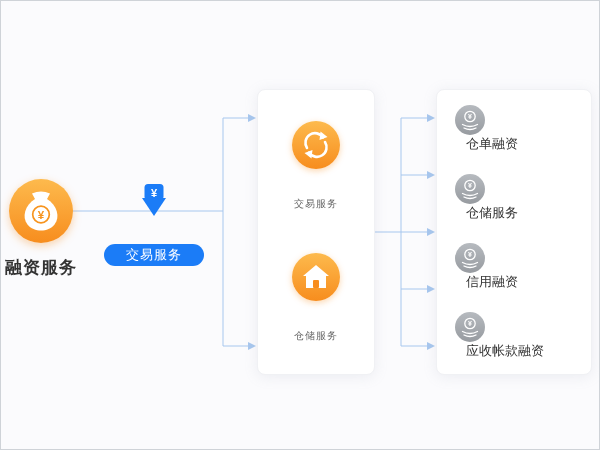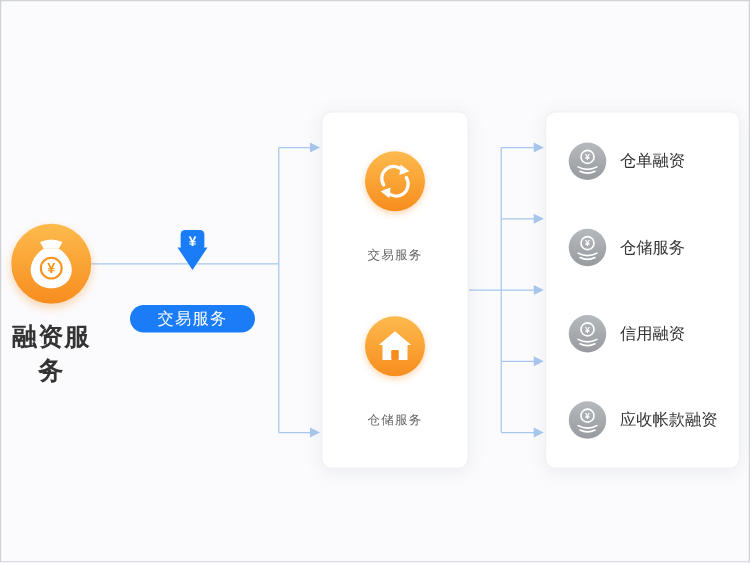--- a/index.html
+++ b/index.html
@@ -10,21 +10,21 @@
   .lines{position:absolute;left:0;top:0;pointer-events:none;}
 
   
   .src-circle{
     position:absolute;left:8px;top:178px;width:64px;height:64px;border-radius:50%;
     background:linear-gradient(180deg,#fdba4d,#f78d1e);
     box-shadow:0 3px 8px rgba(247,141,30,.35);
   }
   .src-label{
     position:absolute;left:0px;top:255px;width:80px;text-align:center;
-    font-size:20px;font-weight:bold;color:#333;letter-spacing:1px;
+    font-size:17px;font-weight:bold;color:#333;letter-spacing:1px;
   }
 
   
   .down-arrow{position:absolute;left:138px;top:182px;width:30px;height:38px;}
   .badge{
     position:absolute;left:103px;top:243px;width:100px;height:22px;border-radius:11px;
     background:#1b7cf7;color:#fff;font-size:13px;line-height:22px;text-align:center;
     letter-spacing:1px;
   }
 
@@ -38,21 +38,21 @@
   .citem{display:flex;flex-direction:column;align-items:center;}
   .orange-circle{
     width:48px;height:48px;border-radius:50%;
     background:linear-gradient(180deg,#fdbA4d,#f78d1e);
     box-shadow:0 2px 6px rgba(247,141,30,.35);
   }
   .clabel{margin-top:28px;font-size:10px;color:#666;letter-spacing:1px;}
 
   .rcard{left:435px;top:88px;width:156px;height:286px;
     display:flex;flex-direction:column;justify-content:space-around;padding:4px 0;box-sizing:border-box;}
-  .rrow{display:flex;align-items:center;padding-left:18px;}
+  .rrow{display:flex;padding-left:18px;flex-direction:column;}
   .gray-circle{
     width:30px;height:30px;border-radius:50%;flex:0 0 30px;
     background:linear-gradient(180deg,#b6babf,#979ba0);
   }
   .rlabel{margin-left:11px;font-size:13px;color:#333;}
 </style>
 </head>
 <body>
 
 <div class="canvas">

